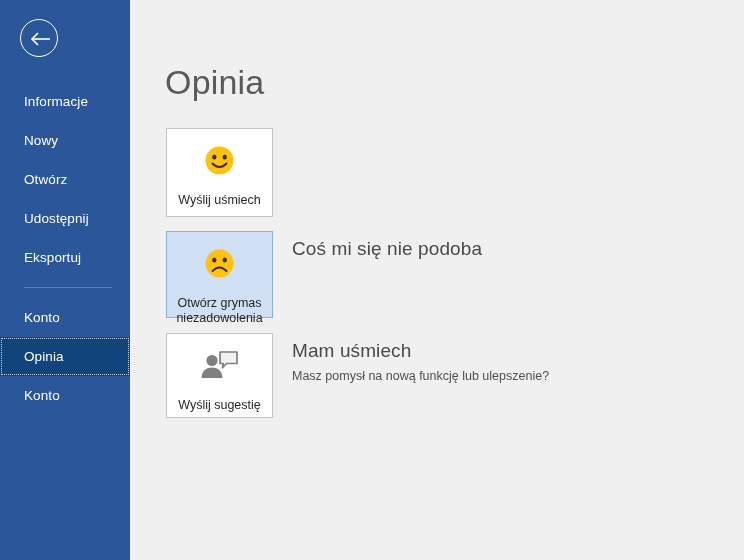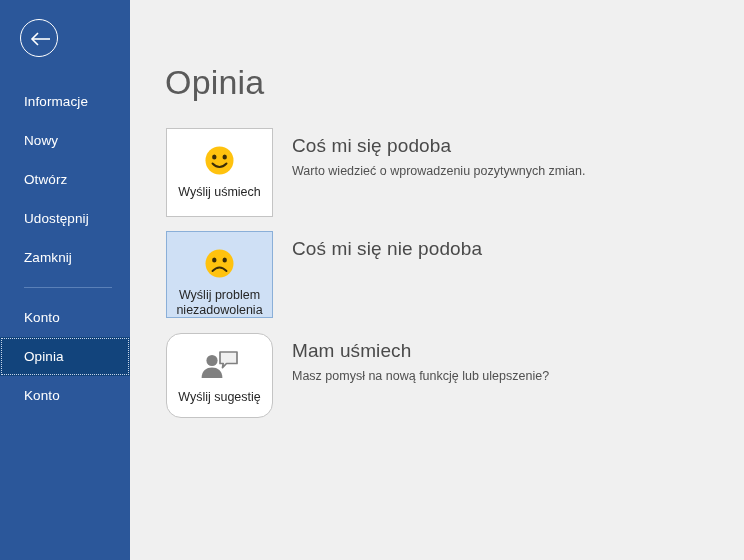--- a/index.html
+++ b/index.html
@@ -116,34 +116,34 @@
     box-sizing: border-box;
     border: 1px solid #c4c4c4;
     background: #ffffff;
     text-align: center;
     cursor: pointer;
     flex: 0 0 auto;
     padding: 14px 6px 11px 6px;
   }
   .tile.h1 { height: 89px; }
   .tile.h2 { height: 87px; }
-  .tile.h3 { height: 85px; border-radius: 15px; }
+  .tile.h3 { height: 85px; }
   .tile.selected {
     background: #cfe0f5;
     border-color: #8aafd8;
   }
   .tile-icon {
     height: 34px;
     line-height: 0;
     display: flex;
     align-items: center;
     justify-content: center;
   }
   .tile-label {
-    margin-top: 8px;
+    margin-top: 16px;
     font-size: 12.5px;
     color: #262626;
     line-height: 15px;
   }
 
   .desc {
     margin-left: 19px;
     padding-top: 6px;
   }
   .desc-title {
@@ -183,21 +183,21 @@
       <div class="nav-item">
         <span>Nowy</span>
       </div>
       <div class="nav-item">
         <span>Otwórz</span>
       </div>
       <div class="nav-item">
         <span>Udostępnij</span>
       </div>
       <div class="nav-item">
-        <span>Zamknij</span>
+        <span>Eksportuj</span>
       </div>
 
       <div class="nav-sep"></div>
 
       <div class="nav-item">
         <span>Konto</span>
       </div>
       <div class="nav-item selected">
         <span>Opinia</span>
       </div>
@@ -218,37 +218,33 @@
           <div class="tile-icon">
             <svg width="33" height="33" viewBox="0 0 33 33">
               <circle cx="16.5" cy="16.5" r="14" fill="#ffc20e"></circle>
               <ellipse cx="11.3" cy="13" rx="2.2" ry="2.6" fill="#3b2d08"></ellipse>
               <ellipse cx="21.7" cy="13" rx="2.2" ry="2.6" fill="#3b2d08"></ellipse>
               <path d="M9.5 19.5 Q16.5 26.5 23.5 19.5" stroke="#3b2d08" stroke-width="1.9" fill="none" stroke-linecap="round"></path>
             </svg>
           </div>
           <div class="tile-label">Wyślij uśmiech</div>
         </div>
-        <div class="desc">
-          <div class="desc-title">Coś mi się podoba</div>
-          <div class="desc-sub">Warto wiedzieć o wprowadzeniu pozytywnych zmian.</div>
-        </div>
       </div>
 
       <div class="feedback-row r2">
         <div class="tile h2 selected">
           <div class="tile-icon">
             <svg width="33" height="33" viewBox="0 0 33 33">
               <circle cx="16.5" cy="16.5" r="14" fill="#ffc20e"></circle>
               <ellipse cx="11.3" cy="13" rx="2.2" ry="2.6" fill="#3b2d08"></ellipse>
               <ellipse cx="21.7" cy="13" rx="2.2" ry="2.6" fill="#3b2d08"></ellipse>
               <path d="M9.5 24 Q16.5 17 23.5 24" stroke="#3b2d08" stroke-width="1.9" fill="none" stroke-linecap="round"></path>
             </svg>
           </div>
-          <div class="tile-label">Wyślij problem niezadowolenia</div>
+          <div class="tile-label">Otwórz grymas niezadowolenia</div>
         </div>
         <div class="desc">
           <div class="desc-title">Coś mi się nie podoba</div>
         </div>
       </div>
 
       <div class="feedback-row r3">
         <div class="tile h3">
           <div class="tile-icon">
             <svg width="42" height="33" viewBox="0 0 42 33">

